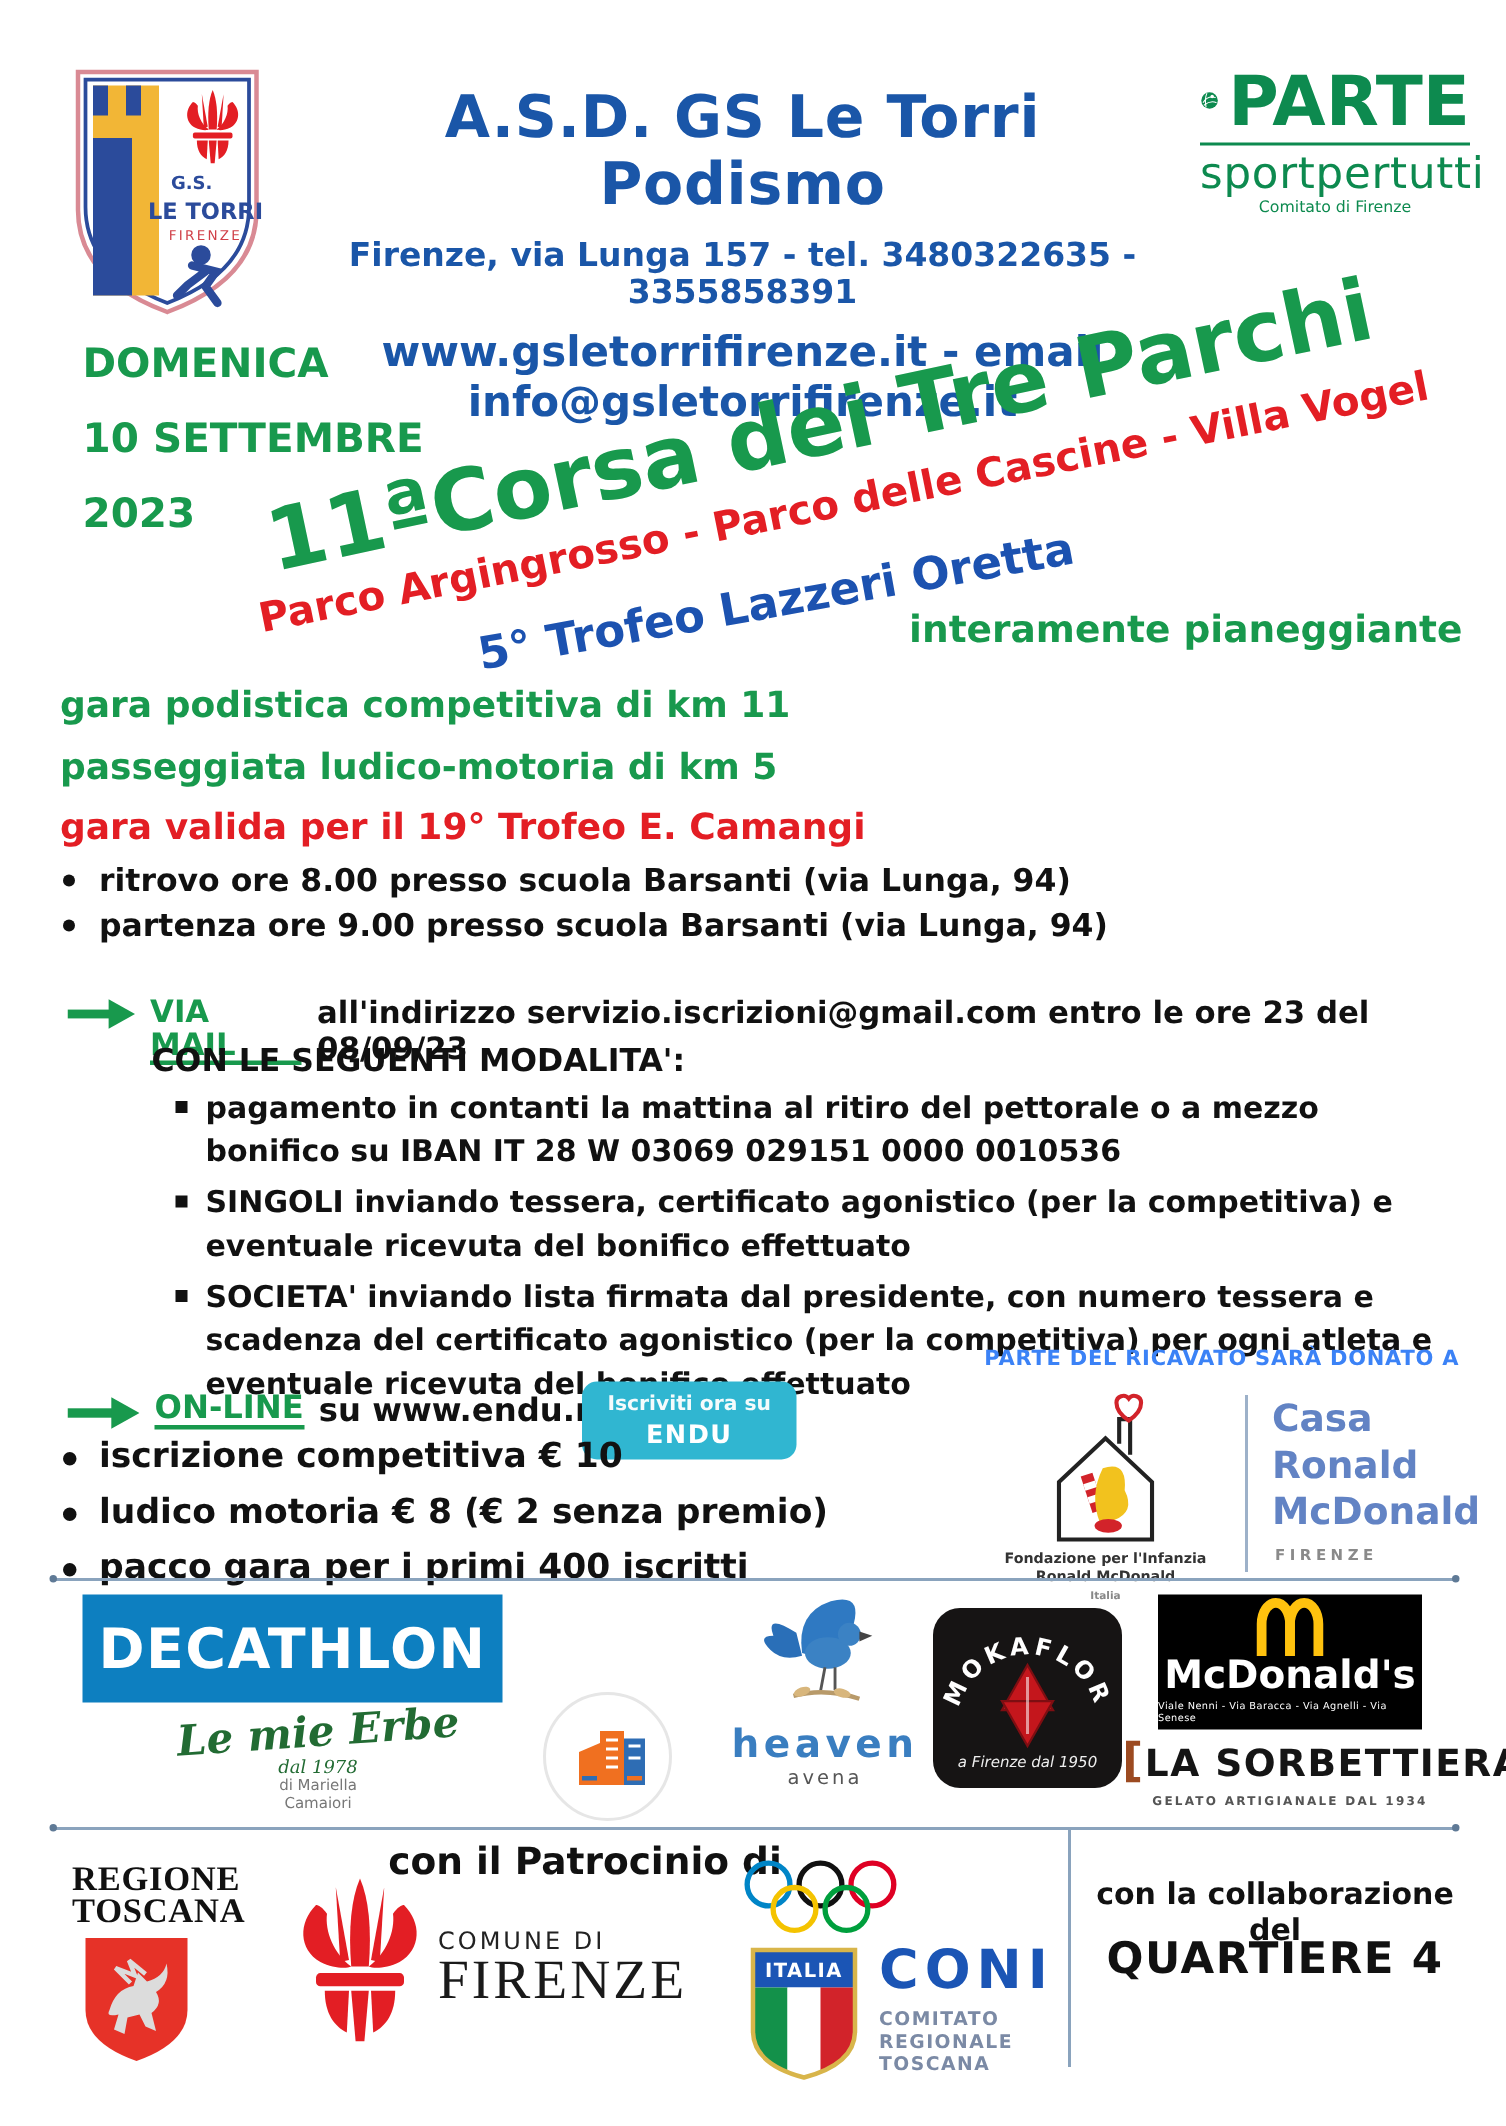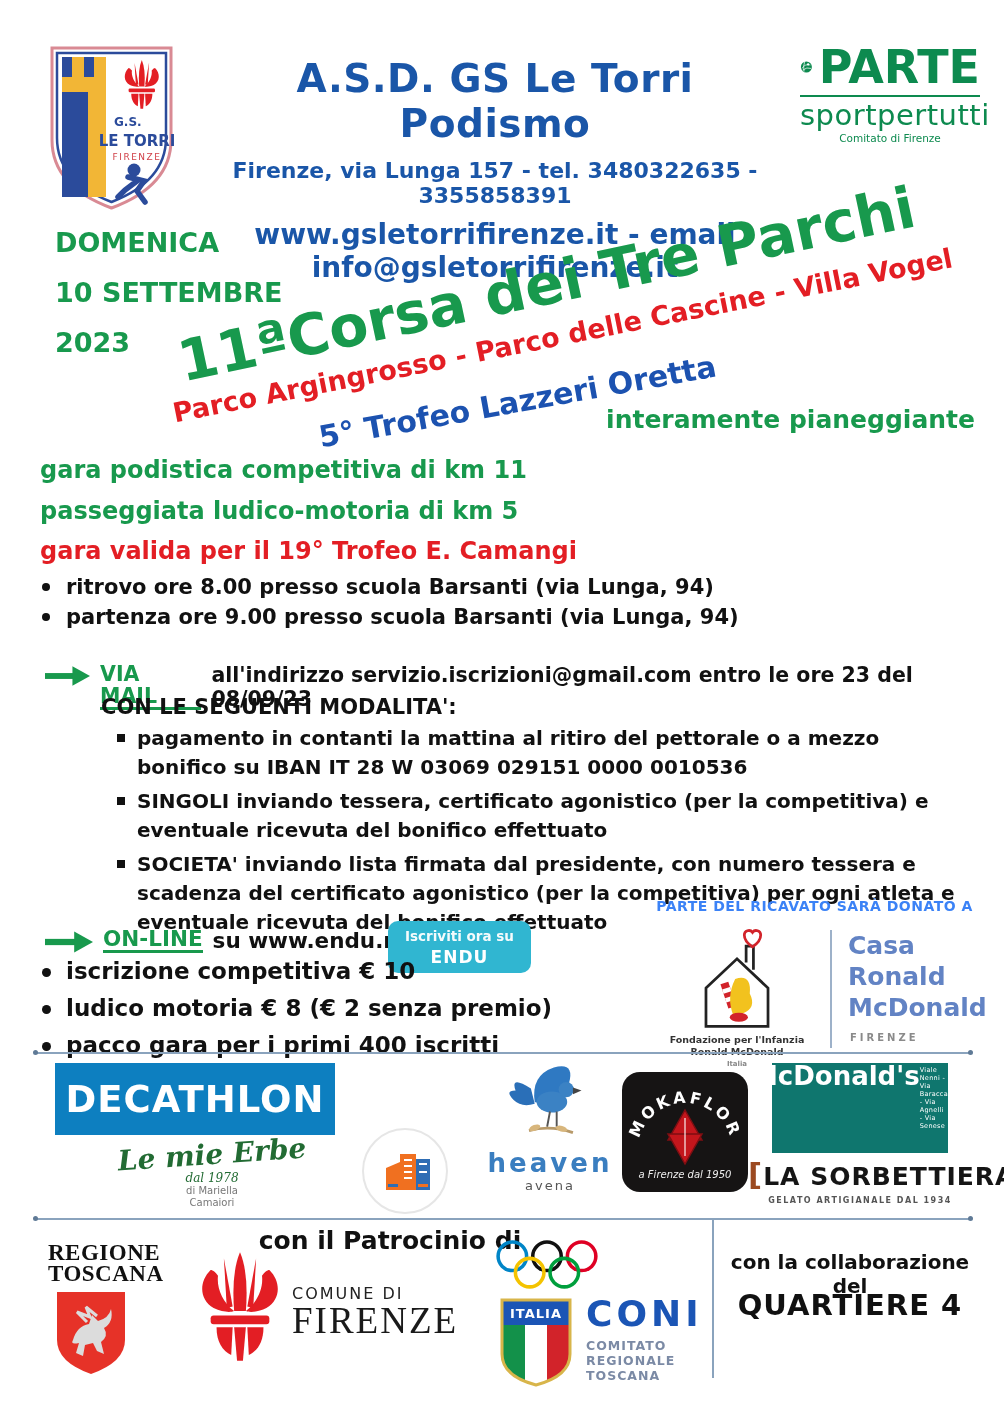--- a/index.html
+++ b/index.html
@@ -52,21 +52,21 @@
   .vline{width:2px;background:#8aa3bd;}
   .enddot{position:absolute;width:5px;height:5px;background:#5f7a96;border-radius:50%;top:-2px;}
   
   .decathlon{background:#0d7fc0;color:#fff;display:flex;align-items:center;justify-content:center;
              font-size:37px;font-weight:bold;letter-spacing:1px;}
   .erbe-name{font-family:"DejaVu Serif",serif;font-style:italic;font-weight:bold;font-size:28px;color:#226b33;transform:rotate(-4deg);}
   .erbe-sub{font-family:"DejaVu Serif",serif;font-style:italic;font-size:12px;color:#226b33;}
   .erbe-own{font-size:10px;color:#777;line-height:12px;}
   .heaven-name{font-size:26px;color:#3a7ec0;letter-spacing:3px;font-weight:bold;}
   .heaven-sub{font-size:13px;color:#555;letter-spacing:2px;}
-  .mcd{background:#0f766e;display:flex;flex-direction:row;justify-content:flex-end;}
+  .mcd{background:#000000;display:flex;flex-direction:column;align-items:center;justify-content:flex-end;}
   .mcd-name{color:#fff;font-size:26px;font-weight:bold;line-height:26px;}
   .mcd-loc{color:#fff;font-size:6.5px;letter-spacing:.3px;margin:3px 0 4px 0;}
   .sorb{font-size:25px;font-weight:bold;color:#151515;letter-spacing:1px;white-space:nowrap;}
   .sorb .br{color:#9c4a21;font-size:31px;font-weight:bold;}
   .sorb-sub{font-size:8px;font-weight:bold;color:#555;letter-spacing:1.5px;margin-top:4px;}
   
   .patro{font-size:25px;font-weight:bold;}
   .collab1{font-size:20px;font-weight:bold;}
   .collab2{font-size:29px;font-weight:bold;letter-spacing:1px;}
   .reg-name{font-family:"Liberation Serif",serif;font-weight:bold;font-size:23px;line-height:21px;letter-spacing:.5px;}

